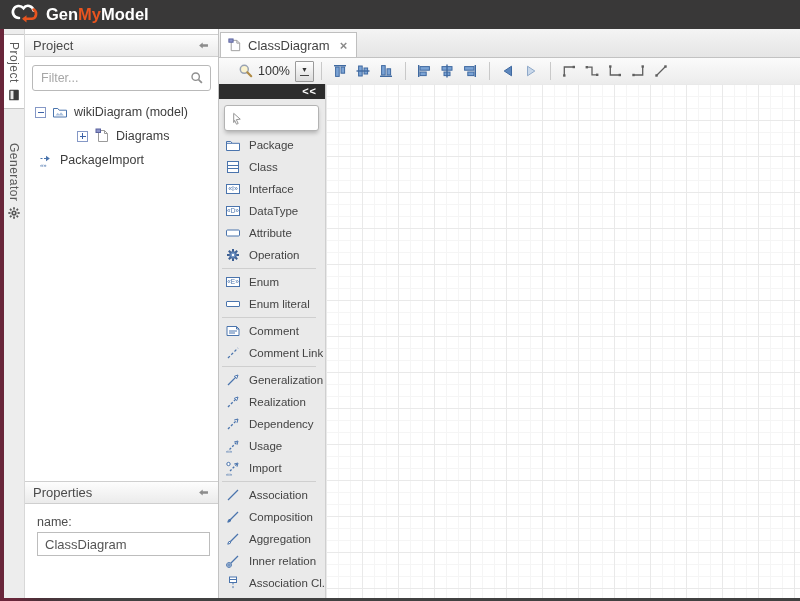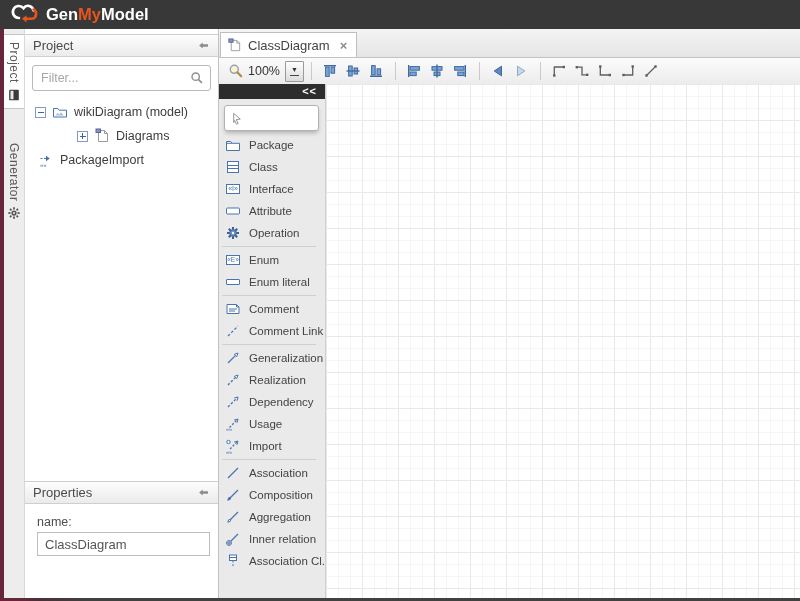--- a/index.html
+++ b/index.html
@@ -53,21 +53,21 @@
       padding:0 7px;font-size:13px;color:#555;outline:none;font-family:inherit;}
   
   .editor{position:absolute;left:218px;top:29px;right:0;bottom:3px;}
   .tabstrip{height:28px;background:linear-gradient(#f4f4f4,#e5e5e5);border-bottom:1px solid #c2c2c2;
       display:flex;align-items:flex-end;}
   .tab{height:24px;background:#fff;border:1px solid #bfbfbf;border-bottom:none;display:flex;
       align-items:center;gap:6px;padding:0 9px 0 6px;margin-left:2px;font-size:13px;color:#444;}
   .tab .t-icon svg{width:15px;height:15px;display:block;}
   .tab-close{color:#8a8a8a;font-size:13px;margin-left:4px;font-weight:bold;}
   .toolbar{height:26px;background:linear-gradient(#fbfbfb,#ececec);border-bottom:1px solid #dadada;
-      display:flex;align-items:center;padding-left:10px;}
+      display:flex;align-items:center;padding-left:20px;}
   .zoom-text{font-size:12.5px;color:#333;margin:0 5px 0 4px;}
   .tb-icon svg{width:16px;height:16px;display:block;}
   .zoom-dd{width:17px;height:19px;border:1px solid #9a9a9a;background:linear-gradient(#fff,#dcdcdc);
       display:flex;flex-direction:column;align-items:center;justify-content:center;border-radius:1px;}
   .zoom-dd .dd-arrow{font-size:7px;line-height:7px;color:#333;}
   .zoom-dd .ddline{width:9px;height:1px;background:#444;margin-top:1.5px;}
   #tb-groups{display:flex;align-items:center;}
   .tb-sep{width:1px;height:18px;background:#c9c9c9;margin:0 7px;}
   .tb-btn{width:23px;height:22px;display:flex;align-items:center;justify-content:center;}
   .content{position:absolute;top:55px;left:0;right:0;bottom:0;}
@@ -397,20 +397,29 @@
                 <svg viewBox="0 0 16 16" width="16" height="16">
                   <rect x="1.5" y="3.5" width="13" height="9" fill="#fff" stroke="#4a74ad"></rect>
                   <text x="8" y="10.4" text-anchor="middle" font-size="7" fill="#4a74ad">«I»</text>
                 </svg>
               </span>
               <span class="p-label"><u>I</u>nterface</span>
             </div>
             <div class="p-item">
               <span class="p-icon">
                 <svg viewBox="0 0 16 16" width="16" height="16">
+                  <rect x="1.5" y="3.5" width="13" height="9" fill="#fff" stroke="#4a74ad"></rect>
+                  <text x="8" y="10.4" text-anchor="middle" font-size="6.5" fill="#4a74ad">«D»</text>
+                </svg>
+              </span>
+              <span class="p-label"><u>D</u>ataType</span>
+            </div>
+            <div class="p-item">
+              <span class="p-icon">
+                <svg viewBox="0 0 16 16" width="16" height="16">
                   <rect x="1.5" y="5" width="13" height="6" rx="1" fill="#fff" stroke="#4a74ad"></rect>
                 </svg>
               </span>
               <span class="p-label"><u>A</u>ttribute</span>
             </div>
             <div class="p-item">
               <span class="p-icon">
                 <svg viewBox="0 0 16 16" width="16" height="16">
                   <g stroke="#3c5f94" stroke-width="2">
                     <line x1="8" y1="2" x2="8" y2="4.5"></line>

